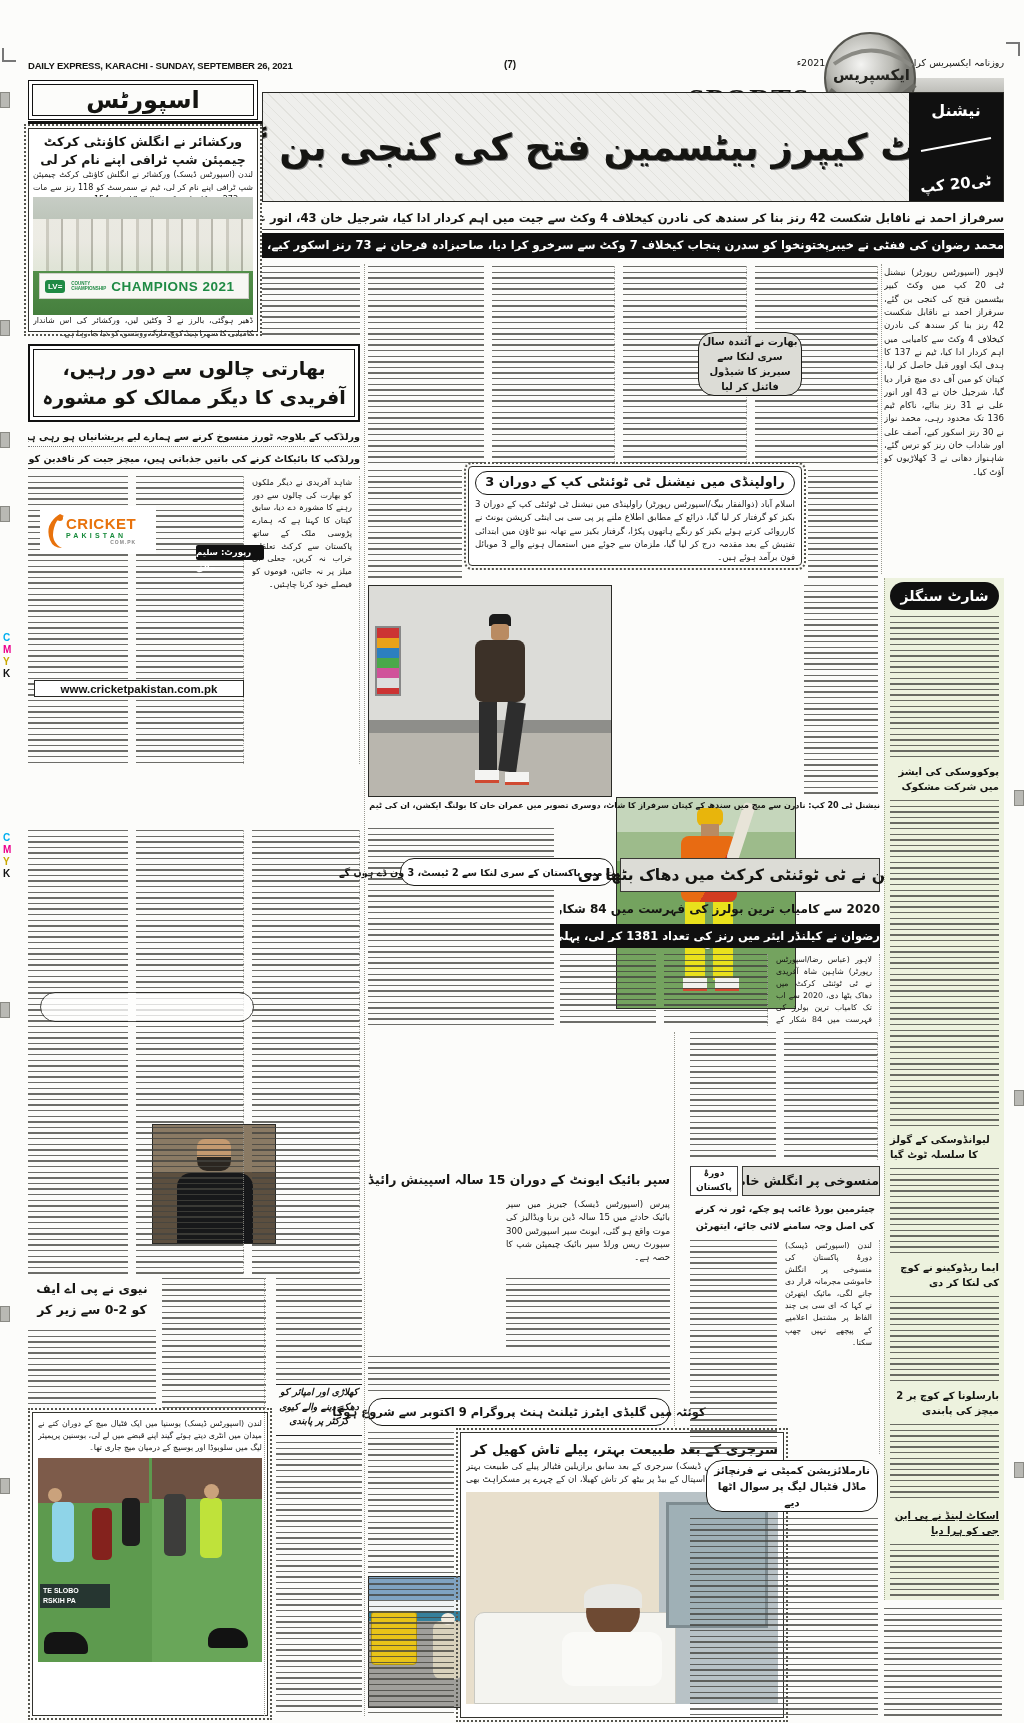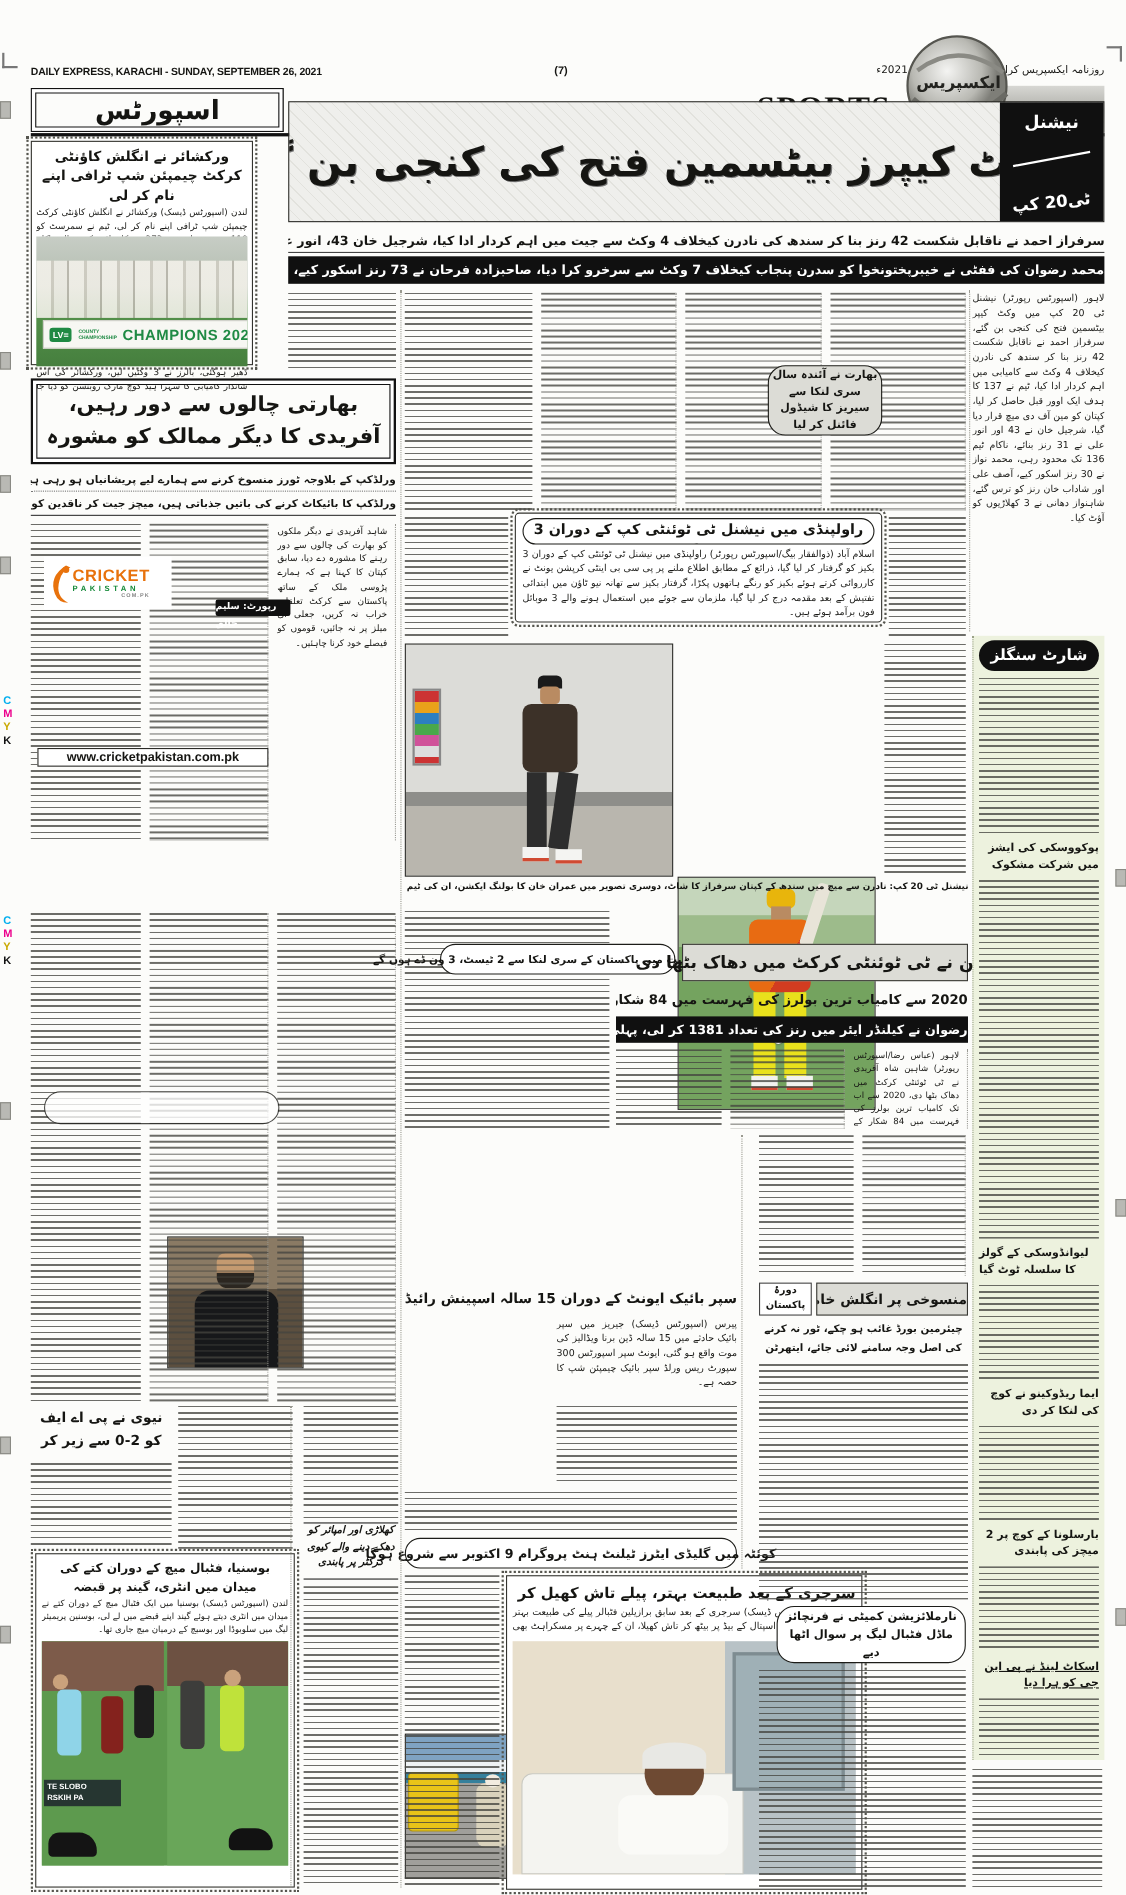--- a/index.html
+++ b/index.html
@@ -93,21 +93,21 @@
       <span class="ur" style="font-size:16px;font-weight:bold;">نیشنل</span>
       <svg width="94" height="18" style="position:absolute;top:42px;left:0;">
           <line x1="12" y1="16" x2="82" y2="3" stroke="#fff" stroke-width="2"></line>
         </svg>
       <span class="ur" style="font-size:15px;font-weight:bold;transform:rotate(-6deg);">ٹی20 کپ</span>
     </div>
   </div>
   <div class="abs ur hl" style="left:262px;top:206px;width:742px;height:24px;font-size:11.5px;line-height:24px;white-space:nowrap;overflow:hidden;border-bottom:1px solid #444;">سرفراز احمد نے ناقابل شکست 42 رنز بنا کر سندھ کی نادرن کیخلاف 4 وکٹ سے جیت میں اہم کردار ادا کیا، شرجیل خان 43، انور علی 31 کی اننگز کھیلنے میں کامیاب، دھانی کے 3 شکار</div>
   <div class="abs ur hl blackbar" style="left:262px;top:233px;width:742px;height:25px;font-size:11.5px;line-height:25px;white-space:nowrap;overflow:hidden;">محمد رضوان کی ففٹی نے خیبرپختونخوا کو سدرن پنجاب کیخلاف 7 وکٹ سے سرخرو کرا دیا، صاحبزادہ فرحان نے 73 رنز اسکور کیے، عمران خان 4، شاہین شاہ 3 وکٹیں لینے میں کامیاب</div>
 
-  <div class="abs dotbox" style="left:28px;top:128px;width:202px;height:204px;padding:4px;">
+  <div class="abs dotbox" style="left:28px;top:128px;width:230px;height:204px;padding:4px;">
     <div class="ur hl" style="font-size:12.5px;line-height:1.45;">ورکشائر نے انگلش کاؤنٹی کرکٹ چیمپئن شپ ٹرافی اپنے نام کر لی</div>
     <div class="ur small" style="height:28px;overflow:hidden;font-size:8px;">لندن (اسپورٹس ڈیسک) ورکشائر نے انگلش کاؤنٹی کرکٹ چیمپئن شپ ٹرافی اپنے نام کر لی، ٹیم نے سمرسٹ کو 118 رنز سے مات دی، 273 رنز کا تعاقب کرنے والی ناکام ٹیم 154 پر</div>
     <div class="photo" style="width:100%;height:118px;background:linear-gradient(to bottom,#c7cdc5 0%,#b3bdb0 38%,#53904a 60%,#467f3e 100%);">
       <div class="abs" style="left:0;top:22px;width:100%;height:52px;background:repeating-linear-gradient(90deg,#f3f1ea 0 13px,#cfccc2 13px 16px,#efede6 16px 28px,#b9b6ac 28px 30px);opacity:.9;"></div>
       <div class="abs" style="left:6px;top:76px;width:210px;height:26px;background:#f7f7f3;border:1px solid #cfcfc8;display:flex;align-items:center;gap:6px;padding:0 5px;">
         <span class="en" style="background:#1f8a44;color:#fff;font-size:8px;font-weight:bold;padding:2px 3px;border-radius:3px;">LV=</span>
         <span class="en" style="color:#1f8a44;font-size:4.5px;font-weight:bold;width:34px;line-height:1.2;">COUNTY CHAMPIONSHIP</span>
         <span class="en" style="color:#1f8a44;font-size:13.5px;font-weight:900;letter-spacing:.5px;">CHAMPIONS 2021</span>
       </div>
     </div>
@@ -268,35 +268,35 @@
     <div class="sim"></div>
       <div class="sim"></div>
   </div>
   <div class="abs" style="left:690px;top:1166px;width:190px;height:30px;display:flex;flex-direction:row-reverse;gap:4px;">
     <div class="graybar ur" style="flex:1;font-size:12.5px;font-weight:bold;text-align:center;line-height:28px;white-space:nowrap;overflow:hidden;">منسوخی پر انگلش خاموشی مجرمانہ قرار</div>
     <div class="ur" style="width:46px;font-size:9px;font-weight:bold;text-align:center;line-height:1.5;border:1px solid #444;background:#fff;">دورۂ پاکستان</div>
   </div>
   <div class="abs ur hl" style="left:690px;top:1200px;width:190px;height:34px;font-size:9.4px;line-height:17px;overflow:hidden;">چیئرمین بورڈ غائب ہو چکے، ٹور نہ کرنے کی اصل وجہ سامنے لائی جائے، ایتھرٹن</div>
   <div class="abs cols" style="left:690px;top:1240px;width:190px;height:214px;">
     <div class="sim"></div>
+    <div class="ur small" style="overflow:hidden;font-size:7.8px;">لندن (اسپورٹس ڈیسک) دورۂ پاکستان کی منسوخی پر انگلش خاموشی مجرمانہ قرار دی جانے لگی، مائیک ایتھرٹن نے کہا کہ ای سی بی چند الفاظ پر مشتمل اعلامیے کے پیچھے نہیں چھپ سکتا۔</div>
   </div>
   <div class="abs oval" style="left:706px;top:1460px;width:172px;height:52px;display:flex;align-items:center;justify-content:center;padding:2px 6px;">
     <span class="ur hl" style="font-size:10.5px;line-height:1.55;">نارملائزیشن کمیٹی نے فرنچائز ماڈل فٹبال لیگ پر سوال اٹھا دیے</span>
   </div>
   <div class="abs sim" style="left:690px;top:1518px;width:188px;height:198px;"></div>
 
   <div class="abs ur hl" style="left:28px;top:1278px;width:128px;height:48px;font-size:12.5px;line-height:1.7;overflow:hidden;">نیوی نے پی اے ایف کو 2-0 سے زیر کر لیا</div>
   <div class="abs sim" style="left:28px;top:1330px;width:128px;height:78px;"></div>
   <div class="abs sim" style="left:162px;top:1278px;width:104px;height:130px;"></div>
   <div class="abs sim" style="left:276px;top:1278px;width:86px;height:102px;"></div>
   <div class="abs ur hl" style="left:276px;top:1384px;width:86px;height:52px;font-size:9.4px;line-height:1.55;border-top:1.5px solid #222;border-bottom:1.5px solid #222;overflow:hidden;font-style:italic;">کھلاڑی اور امپائر کو دھکے دینے والے کیوی کرکٹر پر پابندی</div>
   <div class="abs sim" style="left:276px;top:1442px;width:86px;height:274px;"></div>
 
   <div class="abs dotbox" style="left:32px;top:1412px;width:236px;height:304px;padding:5px;">
-    <div class="ur hl" style="font-size:11px;line-height:1.5;height:34px;overflow:hidden;">بوسنیا، فٹبال میچ کے دوران کتے کی میدان میں انٹری، گیند پر قبضہ</div>
     <div class="ur small" style="height:40px;overflow:hidden;font-size:7.8px;">لندن (اسپورٹس ڈیسک) بوسنیا میں ایک فٹبال میچ کے دوران کتے نے میدان میں انٹری دیتے ہوئے گیند اپنے قبضے میں لے لی، بوسنین پریمیئر لیگ میں سلوبوڈا اور بوسیچ کے درمیان میچ جاری تھا۔</div>
     <div class="photo" style="width:100%;height:204px;background:#5d9a4e;display:flex;gap:3px;">
       <div style="flex:1;position:relative;background:linear-gradient(to bottom,#7d5b4a 0 22%,#5d9a4e 22% 100%);">
         <div style="position:absolute;left:14px;top:44px;width:22px;height:60px;background:#8fd4e8;border-radius:5px;"></div>
         <div style="position:absolute;left:10px;top:30px;width:14px;height:14px;background:#caa27c;border-radius:50%;"></div>
         <div style="position:absolute;left:54px;top:50px;width:20px;height:52px;background:#84221d;border-radius:5px;"></div>
         <div style="position:absolute;left:84px;top:40px;width:18px;height:48px;background:#1d1d1d;border-radius:5px;"></div>
         <div style="position:absolute;left:6px;bottom:8px;width:44px;height:22px;background:#141414;border-radius:10px 16px 4px 4px;"></div>
       </div>
       <div style="flex:1;position:relative;background:linear-gradient(to bottom,#6d5142 0 20%,#69a659 20% 100%);">

